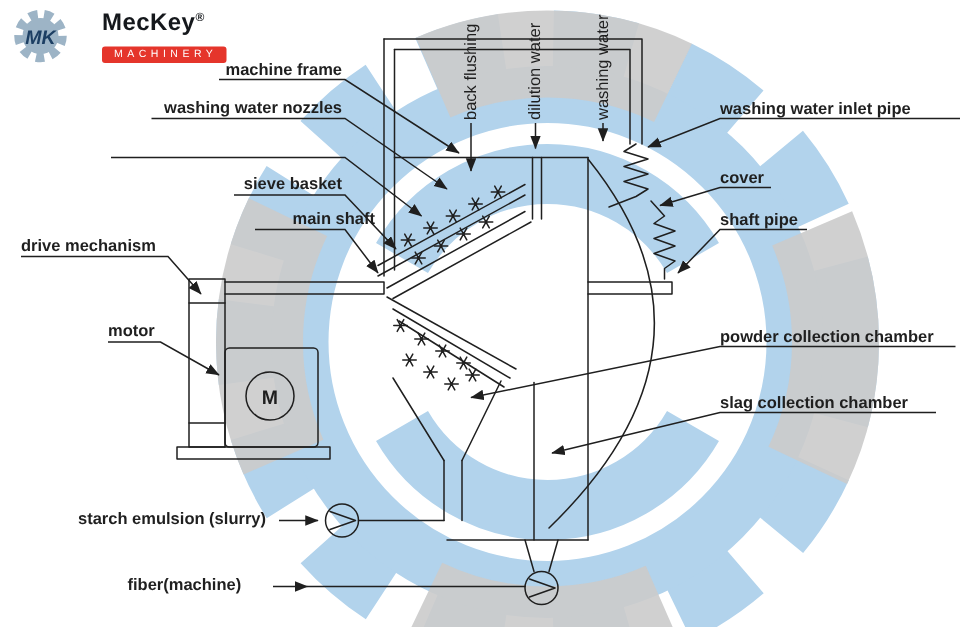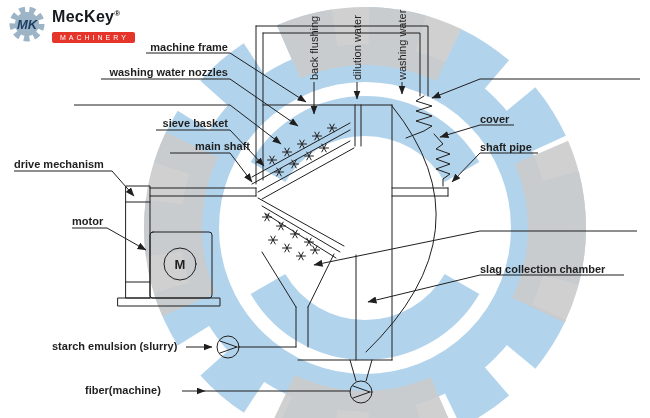--- a/index.html
+++ b/index.html
@@ -17,21 +17,21 @@
   .ink{stroke:var(--line,#1f1f1f);fill:none;stroke-width:1;stroke-linecap:round;stroke-linejoin:round;}
   .leader{stroke:var(--line,#1f1f1f);fill:none;stroke-width:1;}
   .ink-text{fill:var(--line,#1f1f1f);font-family:"Liberation Sans",sans-serif;font-weight:bold;}
 
   
   .label{position:absolute;font-size:11px;line-height:12px;color:var(--line,#1f1f1f);white-space:nowrap;font-weight:bold;}
   .vlabel{position:absolute;font-size:11px;line-height:13px;color:var(--line,#1f1f1f);white-space:nowrap;
           transform:rotate(-90deg);transform-origin:left top;}
 
   
-  .logo{position:absolute;left:6px;top:3px;display:flex;align-items:center;gap:4px;}
+  .logo{position:absolute;left:6px;top:3px;display:flex;align-items:flex-start;gap:20px;}
   .logo-gear{width:42px;height:42px;flex:0 0 auto;}
   .logo-mk{fill:#1d3f63;font-family:"Liberation Sans",sans-serif;font-weight:bold;font-style:italic;font-size:13px;}
   .lg-teeth{fill:none;stroke:var(--logo_gear,#9db4c6);}
   .lg-body{fill:var(--logo_gear,#9db4c6);}
   .logo-texts{padding-top:4px;}
   .logo-brand{font-size:16px;font-weight:bold;color:#15181c;letter-spacing:.3px;}
   .logo-brand sup{font-size:8px;}
   .logo-banner{margin-top:2px;background:var(--logo_red,#e5352b);color:#fff;font-size:7px;
                letter-spacing:3px;padding:2px 6px 2px 8px;border-radius:2px;display:inline-block;}
 </style>
@@ -172,22 +172,24 @@
   <div class="label" style="right:422px;top:66px">washing water nozzles</div>
   <div class="label" style="right:422px;top:117px">sieve basket</div>
   <div class="label" style="right:400px;top:140px">main shaft</div>
   <div class="label" style="left:14px;top:158px">drive mechanism</div>
   <div class="label" style="left:72px;top:215px">motor</div>
 
   <div class="vlabel" style="left:308px;top:80px">back flushing</div>
   <div class="vlabel" style="left:351px;top:80px">dilution water</div>
   <div class="vlabel" style="left:396px;top:80px">washing water</div>
 
+  <div class="label" style="left:480px;top:67px">washing water inlet pipe</div>
   <div class="label" style="left:480px;top:113px">cover</div>
   <div class="label" style="left:480px;top:141px">shaft pipe</div>
+  <div class="label" style="left:480px;top:219px">powder collection chamber</div>
   <div class="label" style="left:52px;top:340px">starch emulsion (slurry)</div>
 
   <div class="label" style="left:480px;top:263px">slag collection chamber</div>
   <div class="label" style="left:85px;top:384px">fiber(machine)</div>
 
   <div class="logo">
     <svg class="logo-gear" viewBox="0 0 42 42">
       <circle class="lg-teeth" cx="21" cy="21" r="14" stroke-width="7" stroke-dasharray="5.5 4.2"></circle>
       <circle class="lg-body" cx="21" cy="21" r="12"></circle>
       <text class="logo-mk" x="21" y="26" text-anchor="middle">MK</text>

